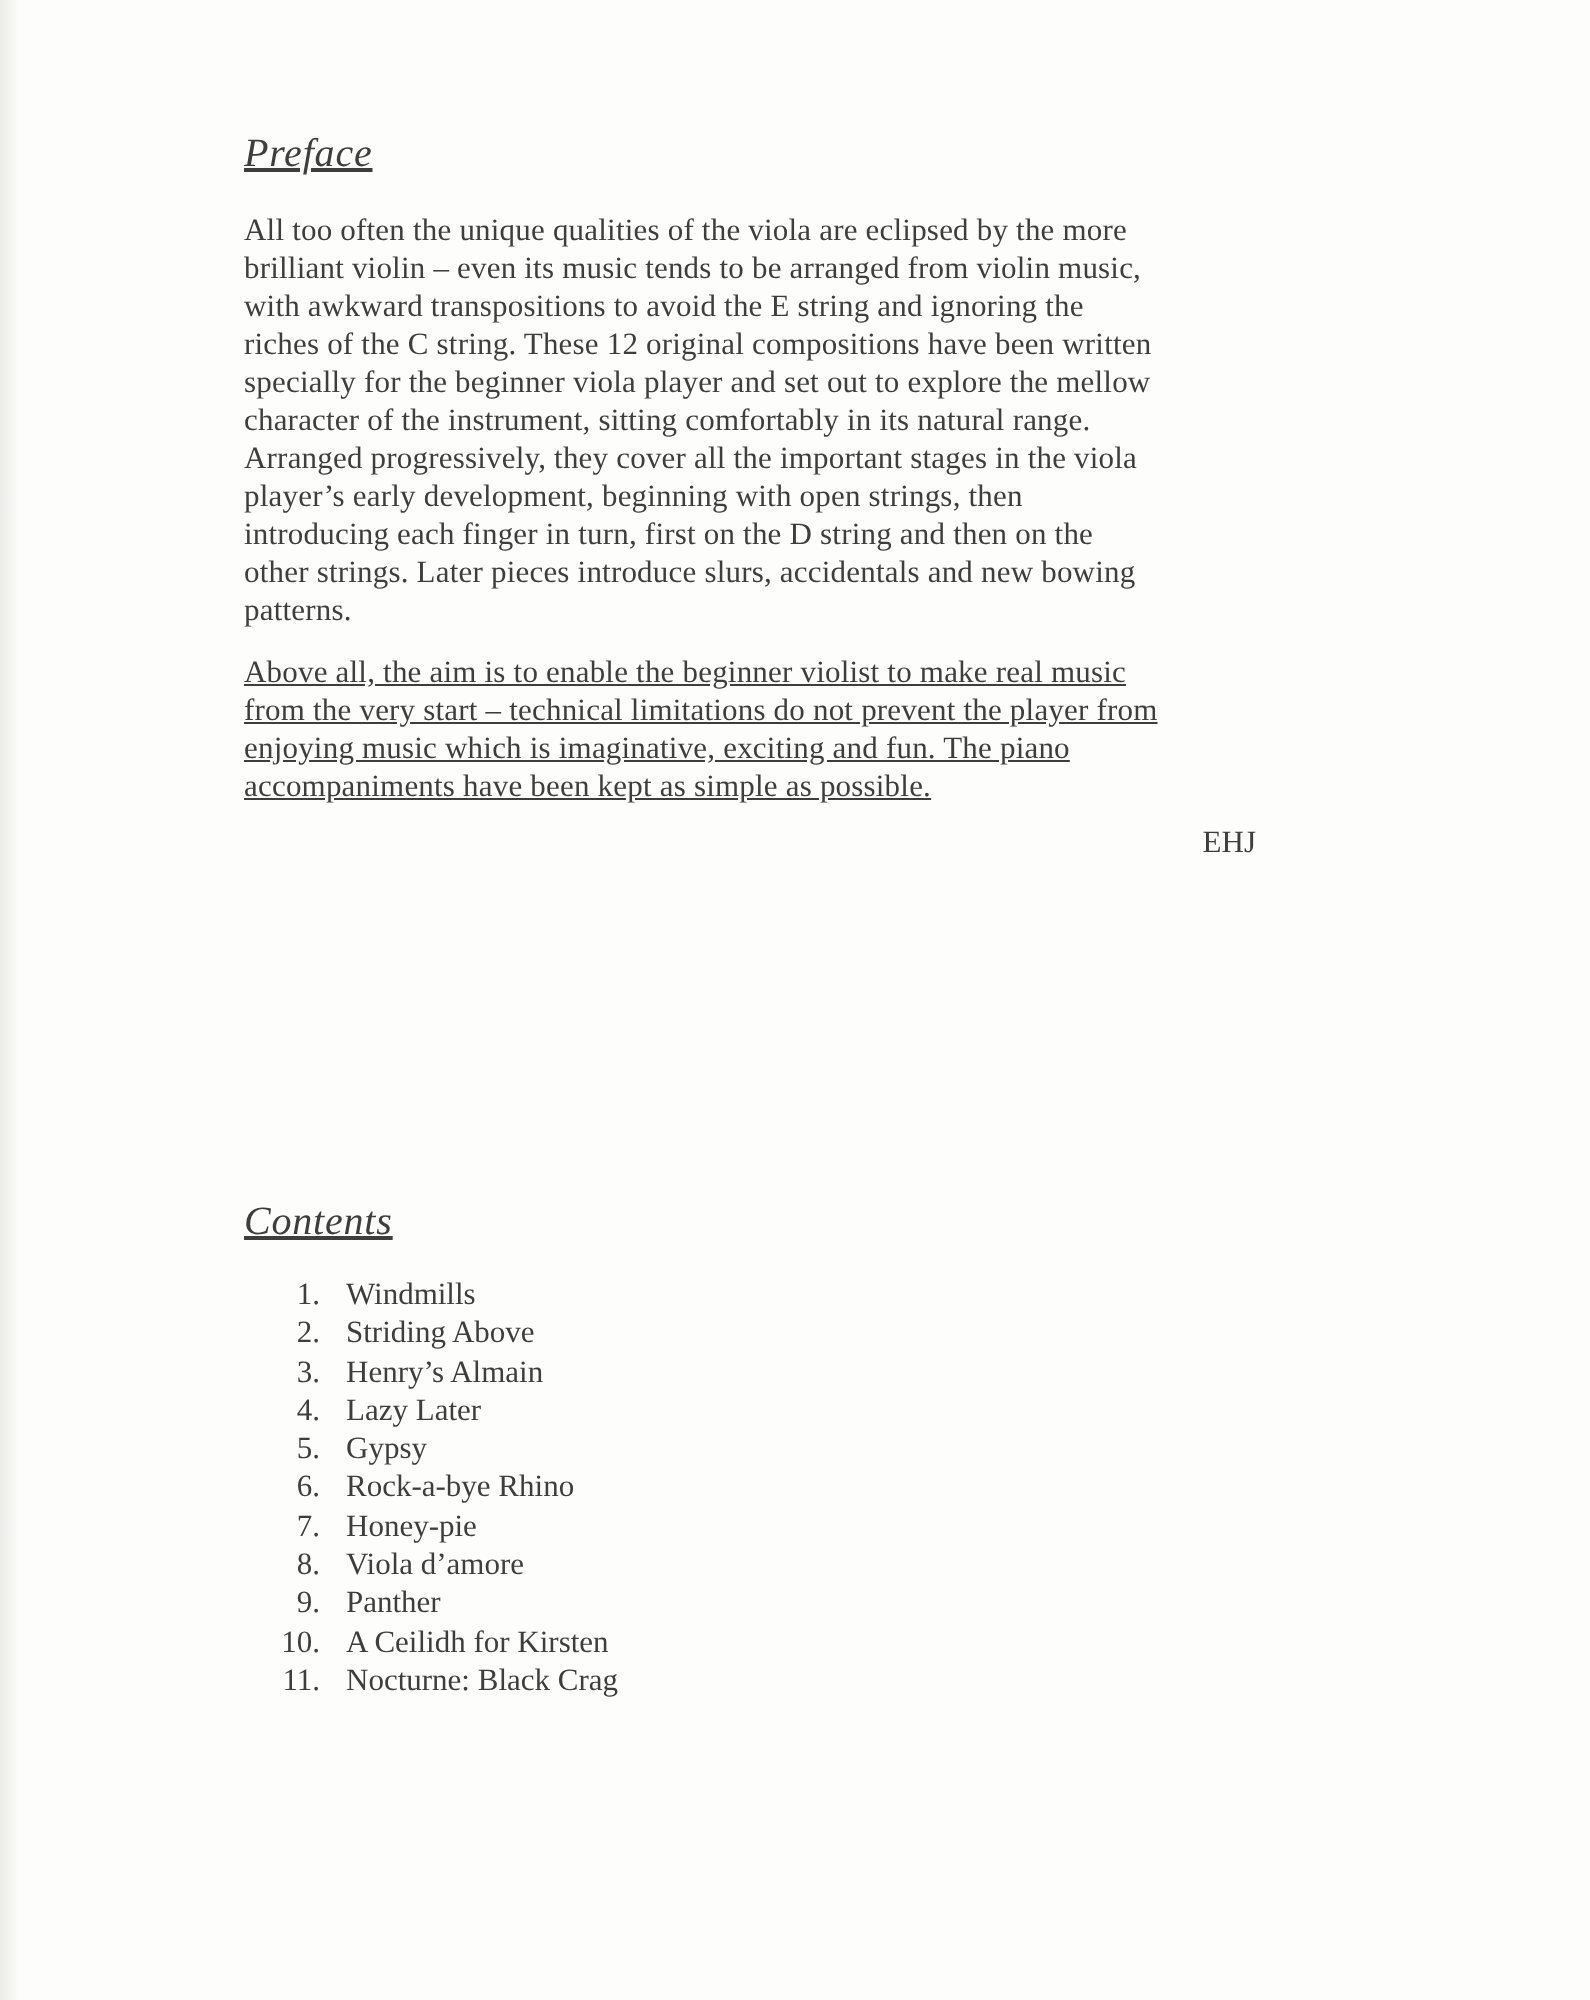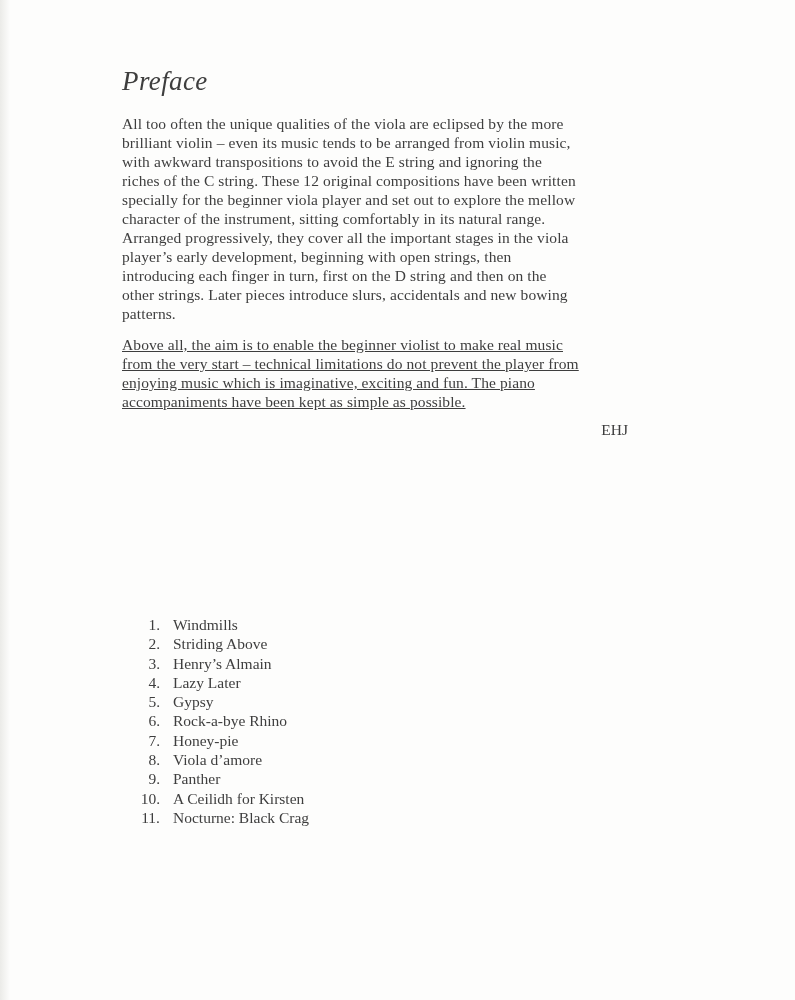--- a/index.html
+++ b/index.html
@@ -18,25 +18,26 @@
   }
   .page {
     position: relative;
     width: 795px;
     height: 1000px;
     background: linear-gradient(to right, #ebebe8 0px, rgba(255,255,255,0) 10px), var(--bg);
     overflow: hidden;
   }
   .section-heading {
     margin: 0;
-    font-size: 27px;
+    font-size: 20px;
     font-style: italic;
     font-weight: normal;
     letter-spacing: 0.4px;
     color: var(--text);
+    text-decoration: underline;
   }
   .preface-section {
     position: absolute;
     left: 122px;
     top: 66px;
     width: 512px;
   }
   .body-par {
     margin: 0;
     font-size: 15.5px;
@@ -97,20 +98,21 @@
 other strings. Later pieces introduce slurs, accidentals and new bowing
 patterns.</p>
     <p class="body-par par-2">Above all, the aim is to enable the beginner violist to make real music
 from the very start – technical limitations do not prevent the player from
 enjoying music which is imaginative, exciting and fun. The piano
 accompaniments have been kept as simple as possible.</p>
     <div class="signature">EHJ</div>
   </section>
 
   <section class="contents-section">
+    <h1 class="section-heading">Contents</h1>
     <ol class="toc" id="toc-list">
   <li class="toc-row">
     <span class="toc-num">1.</span>
     <span class="toc-title">Windmills</span>
   </li>
 
   <li class="toc-row">
     <span class="toc-num">2.</span>
     <span class="toc-title">Striding Above</span>
   </li>

